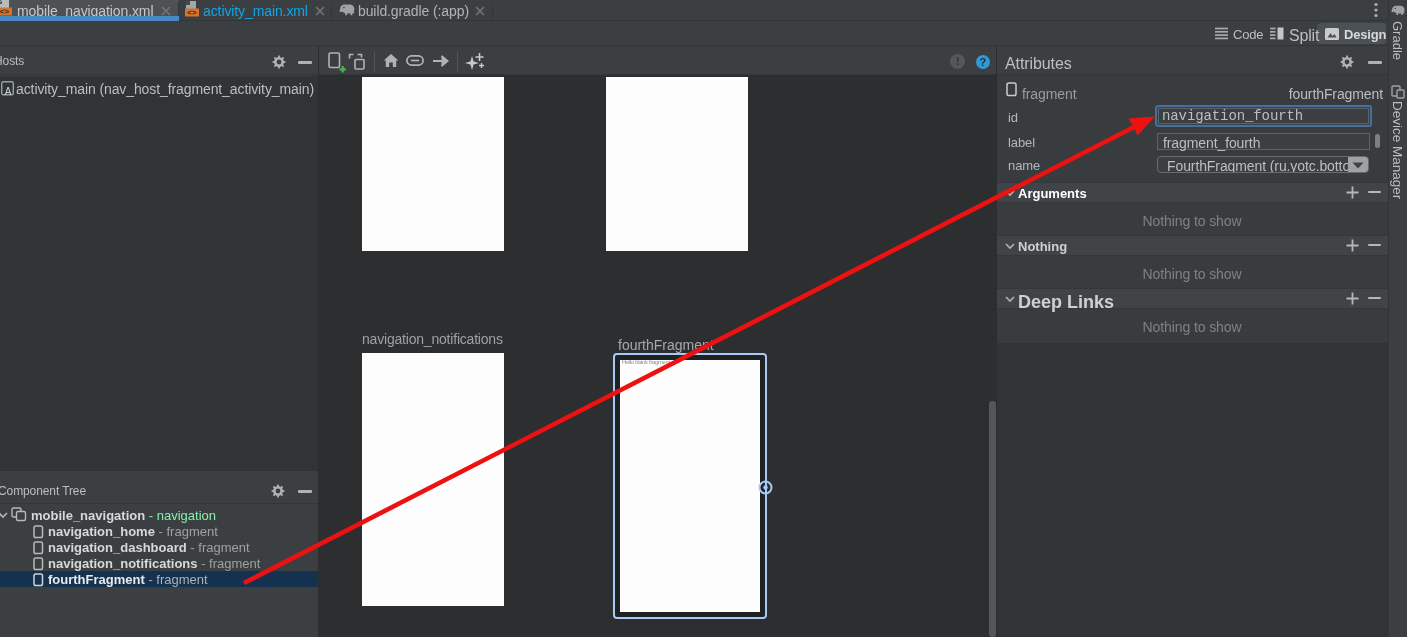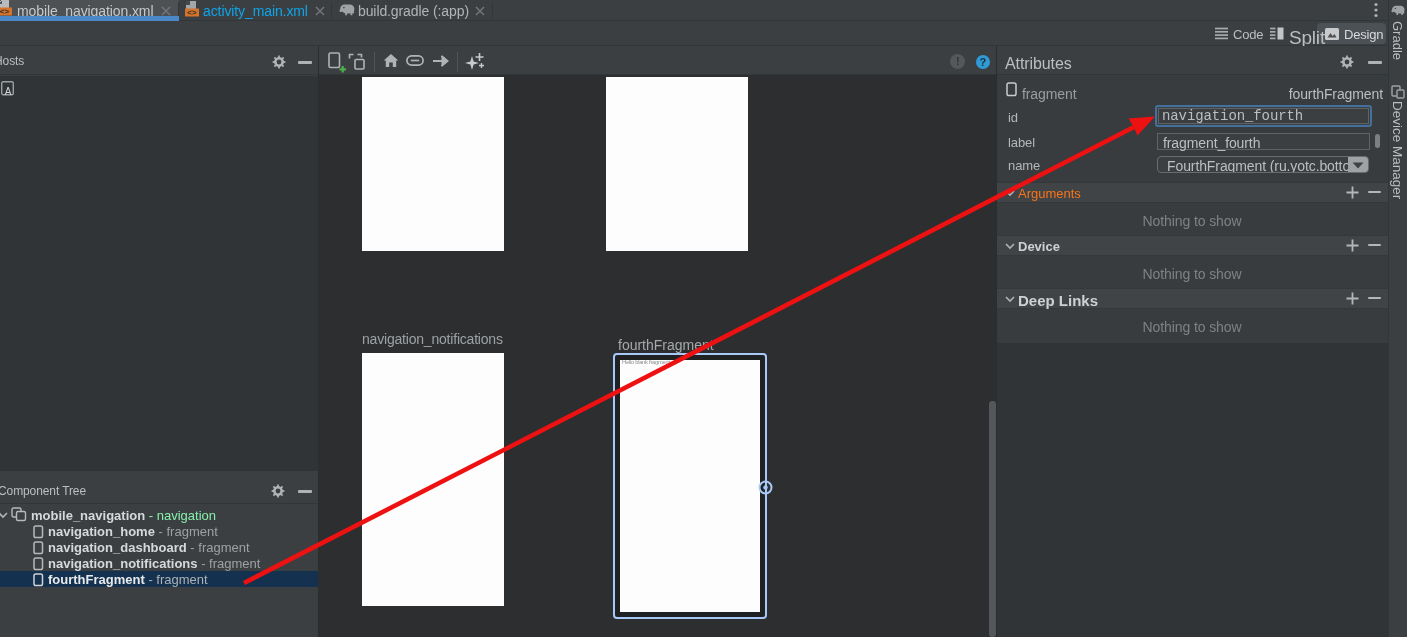--- a/index.html
+++ b/index.html
@@ -75,40 +75,41 @@
 
   <svg class="abs" style="left:1270px;top:27px" width="14" height="13">
     <g stroke="#a8abad" stroke-width="1.7">
         <line x1="0" y1="1.5" x2="5.5" y2="1.5"></line>
         <line x1="0" y1="4.8" x2="5.5" y2="4.8"></line>
         <line x1="0" y1="8.1" x2="5.5" y2="8.1"></line>
         <line x1="0" y1="11.4" x2="5.5" y2="11.4"></line>
       </g>
     <rect x="7.5" y="0.5" width="6" height="12" fill="#c2c4c6"></rect>
   </svg>
-  <div class="txt" style="left:1289px;top:27px;font-size:19px;letter-spacing:-0.2px;">Split</div>
+  <div class="txt" style="left:1289px;top:27px;font-size:16px;letter-spacing:-0.2px;">Split</div>
 
   <svg class="abs" style="left:1325px;top:28px" width="14" height="12">
     <rect x="0" y="0" width="14" height="12" rx="1.5" fill="#c8cacc"></rect>
     <path d="M2.5 9.5 L5.5 5 L7.5 8 L9.5 6 L11.5 9.5 Z" fill="#4c5155"></path>
   </svg>
-  <div class="txt" style="left:1344px;top:27px;font-size:13px;letter-spacing:-0.2px;color:#d7d9db;">Design</div>
+  <div class="txt" style="left:1344px;top:27px;font-size:13px;letter-spacing:-0.2px;color:#d7d9db;font-weight:bold;">Design</div>
 
   <div class="abs" style="left:0;top:46px;width:1388px;height:29px;background:#3c3f41;border-bottom:1px solid #313638;"></div>
   <div class="txt" style="left:-6px;top:54px;font-size:12px;">Hosts</div>
   <svg class="abs" style="left:272px;top:55px" width="14" height="14" viewBox="0 0 14 14">
     <path fill-rule="evenodd" fill="#afb3b5" d="M11.92 6.10 L13.45 6.16 L13.45 7.84 L11.92 7.90 L11.11 9.85 L12.15 10.96 L10.96 12.15 L9.85 11.11 L7.90 11.92 L7.84 13.45 L6.16 13.45 L6.10 11.92 L4.15 11.11 L3.04 12.15 L1.85 10.96 L2.89 9.85 L2.08 7.90 L0.55 7.84 L0.55 6.16 L2.08 6.10 L2.89 4.15 L1.85 3.04 L3.04 1.85 L4.15 2.89 L6.10 2.08 L6.16 0.55 L7.84 0.55 L7.90 2.08 L9.85 2.89 L10.96 1.85 L12.15 3.04 L11.11 4.15 Z M7 4.6 A2.4 2.4 0 1 0 7 9.4 A2.4 2.4 0 1 0 7 4.6 Z"></path>
   </svg>
   <div class="abs" style="left:298px;top:61px;width:14px;height:2.5px;background:#afb3b5;border-radius:1px;"></div>
 
   <div class="abs" style="left:0;top:76px;width:318px;height:395px;background:#313437;"></div>
   <svg class="abs" style="left:1px;top:81px" width="14" height="15">
     <rect x="0.7" y="0.7" width="11.6" height="13" rx="1.5" fill="none" stroke="#9aa0a3" stroke-width="1.4"></rect>
     <text x="7" y="13.8" font-size="10" fill="#d4d6d8" text-anchor="middle" font-family="Liberation Sans">A</text>
   </svg>
+  <div class="txt" style="left:16px;top:81px;">activity_main (nav_host_fragment_activity_main)</div>
 
   <div class="abs" style="left:0;top:471px;width:318px;height:166px;background:#3c3f41;"></div>
   <div class="txt" style="left:-2px;top:484px;font-size:12px;">Component Tree</div>
   <svg class="abs" style="left:271px;top:484px" width="14" height="14" viewBox="0 0 14 14">
     <path fill-rule="evenodd" fill="#afb3b5" d="M11.92 6.10 L13.45 6.16 L13.45 7.84 L11.92 7.90 L11.11 9.85 L12.15 10.96 L10.96 12.15 L9.85 11.11 L7.90 11.92 L7.84 13.45 L6.16 13.45 L6.10 11.92 L4.15 11.11 L3.04 12.15 L1.85 10.96 L2.89 9.85 L2.08 7.90 L0.55 7.84 L0.55 6.16 L2.08 6.10 L2.89 4.15 L1.85 3.04 L3.04 1.85 L4.15 2.89 L6.10 2.08 L6.16 0.55 L7.84 0.55 L7.90 2.08 L9.85 2.89 L10.96 1.85 L12.15 3.04 L11.11 4.15 Z M7 4.6 A2.4 2.4 0 1 0 7 9.4 A2.4 2.4 0 1 0 7 4.6 Z"></path>
   </svg>
   <div class="abs" style="left:298px;top:490px;width:14px;height:2.5px;background:#afb3b5;border-radius:1px;"></div>
   <div class="abs" style="left:0;top:503px;width:318px;height:1px;background:#313638;"></div>
 
   <div class="abs" style="left:0;top:571px;width:318px;height:16px;background:#14324f;"></div>
@@ -229,43 +230,43 @@
     <div class="abs" style="left:190px;top:0;width:20px;height:15px;background:#9fa2a4;"></div>
     <svg class="abs" style="left:194px;top:5px" width="12" height="7">
         <path d="M0.5 0.5 L11.5 0.5 L6 6.5 Z" fill="#3f4244"></path>
       </svg>
   </div>
 
   <div class="abs" style="left:997px;top:182px;width:391px;height:21px;background:#404446;border-top:1px solid #35383a;border-bottom:1px solid #35383a;"></div>
   <svg class="abs" style="left:1005px;top:189px" width="10" height="8">
       <path d="M1 2 L5 6 L9 2" fill="none" stroke="#afb3b5" stroke-width="1.6"></path>
     </svg>
-  <div class="txt" style="left:1018px;top:186px;font-size:13px;letter-spacing:0;font-weight:normal;color:#f97316;">Arguments</div>
+  <div class="txt" style="left:1018px;top:186px;font-size:13px;letter-spacing:0;font-weight:bold;color:#ffffff;">Arguments</div>
   <svg class="abs" style="left:1346px;top:186px" width="13" height="13">
       <path d="M6.5 0.5 L6.5 12.5 M0.5 6.5 L12.5 6.5" stroke="#b4b7b9" stroke-width="1.8"></path>
     </svg>
   <div class="abs" style="left:1368px;top:191px;width:13px;height:2.2px;background:#b4b7b9;border-radius:1px;"></div>
   <div class="txt" style="left:1192px;top:213px;color:#7e8284;transform:translateX(-50%);">Nothing to show</div>
 
   <div class="abs" style="left:997px;top:235px;width:391px;height:21px;background:#404446;border-top:1px solid #35383a;border-bottom:1px solid #35383a;"></div>
   <svg class="abs" style="left:1005px;top:242px" width="10" height="8">
       <path d="M1 2 L5 6 L9 2" fill="none" stroke="#afb3b5" stroke-width="1.6"></path>
     </svg>
-  <div class="txt" style="left:1018px;top:239px;font-size:13px;letter-spacing:0;font-weight:bold;color:#ced0d2;">Device</div>
+  <div class="txt" style="left:1018px;top:239px;font-size:13px;letter-spacing:0;font-weight:bold;color:#ced0d2;">Nothing</div>
   <svg class="abs" style="left:1346px;top:239px" width="13" height="13">
       <path d="M6.5 0.5 L6.5 12.5 M0.5 6.5 L12.5 6.5" stroke="#b4b7b9" stroke-width="1.8"></path>
     </svg>
   <div class="abs" style="left:1368px;top:244px;width:13px;height:2.2px;background:#b4b7b9;border-radius:1px;"></div>
   <div class="txt" style="left:1192px;top:266px;color:#7e8284;transform:translateX(-50%);">Nothing to show</div>
 
   <div class="abs" style="left:997px;top:288px;width:391px;height:21px;background:#404446;border-top:1px solid #35383a;border-bottom:1px solid #35383a;"></div>
   <svg class="abs" style="left:1005px;top:295px" width="10" height="8">
       <path d="M1 2 L5 6 L9 2" fill="none" stroke="#afb3b5" stroke-width="1.6"></path>
     </svg>
-  <div class="txt" style="left:1018px;top:292px;font-size:15px;letter-spacing:0;font-weight:bold;color:#ced0d2;">Deep Links</div>
+  <div class="txt" style="left:1018px;top:292px;font-size:18px;letter-spacing:0;font-weight:bold;color:#ced0d2;">Deep Links</div>
   <svg class="abs" style="left:1346px;top:292px" width="13" height="13">
       <path d="M6.5 0.5 L6.5 12.5 M0.5 6.5 L12.5 6.5" stroke="#b4b7b9" stroke-width="1.8"></path>
     </svg>
   <div class="abs" style="left:1368px;top:297px;width:13px;height:2.2px;background:#b4b7b9;border-radius:1px;"></div>
   <div class="txt" style="left:1192px;top:319px;color:#7e8284;transform:translateX(-50%);">Nothing to show</div>
 
   <div class="abs" style="left:1389px;top:0;width:18px;height:637px;background:#3c3f41;"></div>
   <div class="abs" style="left:1388px;top:0;width:1px;height:637px;background:#313638;"></div>
   <svg class="abs" style="left:1391px;top:4px" width="15" height="13" viewBox="0 0 17 14">
     <path d="M1.3 6.2 C1.0 3.6 3.2 1.6 5.9 1.6 L10.8 1.6 C13.4 1.6 15.4 3.6 15.4 6.1 C15.4 7.0 15.2 7.8 14.7 8.4 L15.2 9.2 C15.5 9.7 15.1 10.3 14.5 10.3 L13.4 10.3 L13.4 12.2 L11.6 12.2 L11.6 10.4 L8.0 10.4 L8.0 12.2 L6.2 12.2 L6.2 10.2 C4.8 9.9 3.8 9.2 3.2 8.2 C2.8 8.9 2.1 9.3 1.4 9.0 C0.4 8.6 0.2 7.4 0.9 6.7 Z" fill="#9fa3a5"></path>

